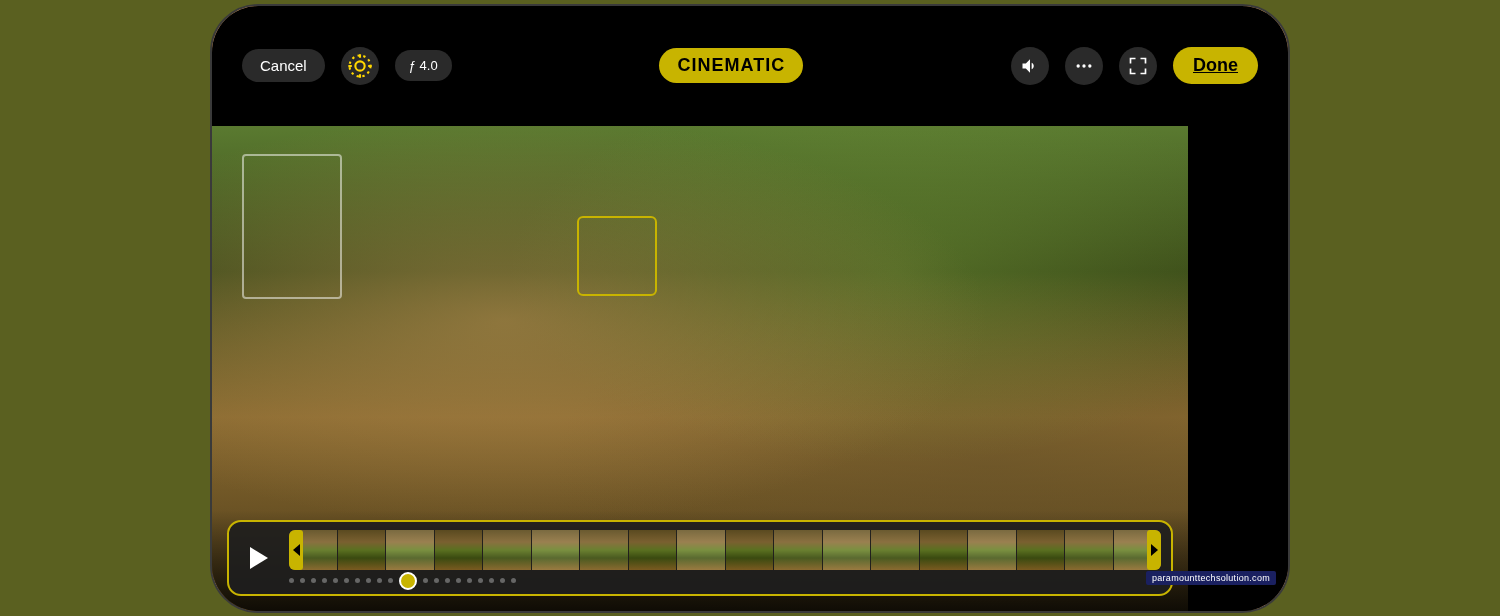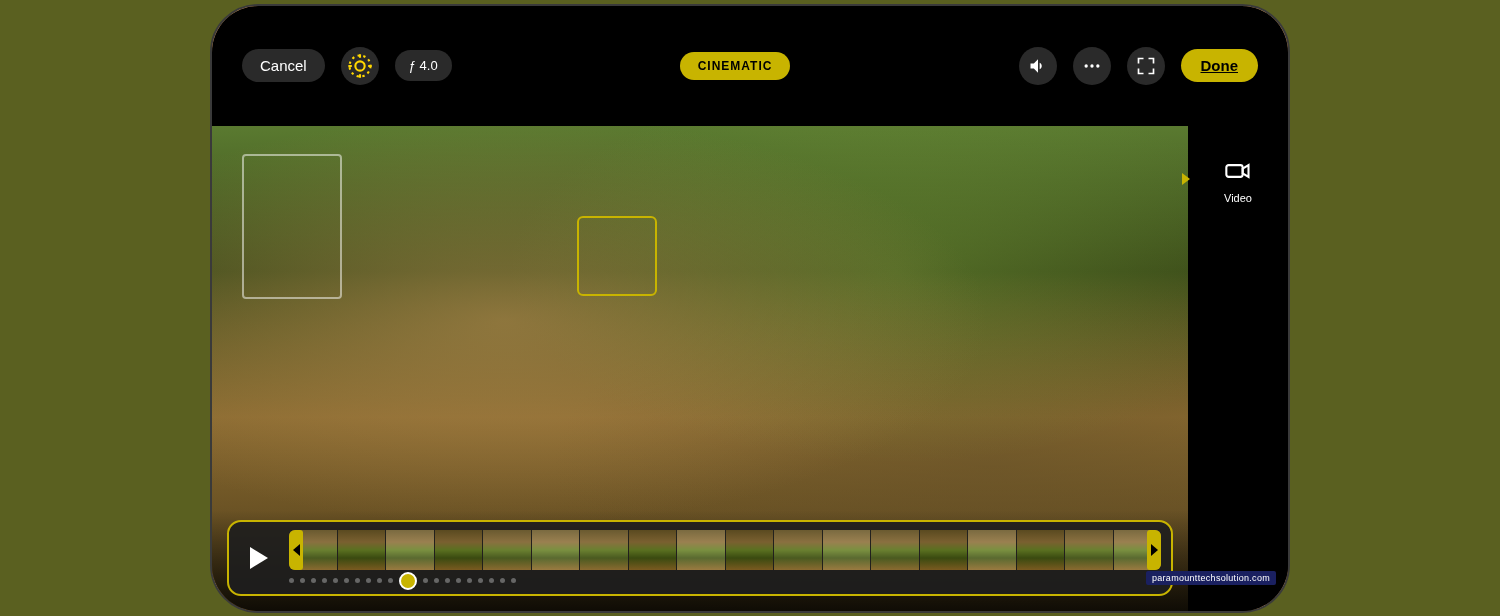--- a/index.html
+++ b/index.html
@@ -74,35 +74,35 @@
       justify-content: center;
       cursor: pointer;
       font-size: 13px;
       font-weight: 500;
     }
 
     .cinematic-badge {
       background: #c8b400;
       border-radius: 20px;
       color: #000;
-      font-size: 12px;
+      font-size: 18px;
       font-weight: 700;
       padding: 7px 18px;
       letter-spacing: 1px;
       margin: 4px auto;
     }
 
     .spacer { flex: 1; }
 
     .btn-done {
       background: #c8b400;
       border: none;
       border-radius: 20px;
       color: #000;
-      font-size: 15px;
+      font-size: 18px;
       font-weight: 700;
       padding: 8px 20px;
       cursor: pointer;
       text-decoration: underline;
     }
 
     
     .main-content {
       flex: 1;
       display: flex;
@@ -510,30 +510,20 @@
                 </div>
               </div>
             </div>
           </div>
         </div>
       </div>
     </div>
 
     <div class="right-sidebar">
 
-      <div class="sidebar-item" style="position:relative;">
-        <div class="active-indicator"></div>
-        <div class="sidebar-icon">
-          <svg viewBox="0 0 24 24" width="28" height="28" fill="none" stroke="white" stroke-width="1.8">
-            <rect x="2" y="7" width="14" height="10" rx="2"></rect>
-            <path d="M16 10l5-3v10l-5-3V10z"></path>
-          </svg>
-        </div>
-        <span class="sidebar-label active-label">Video</span>
-      </div>
 
 
 
 
     </div>
   </div>
 
   <div class="watermark">paramounttechsolution.com</div>
 
 </div>

